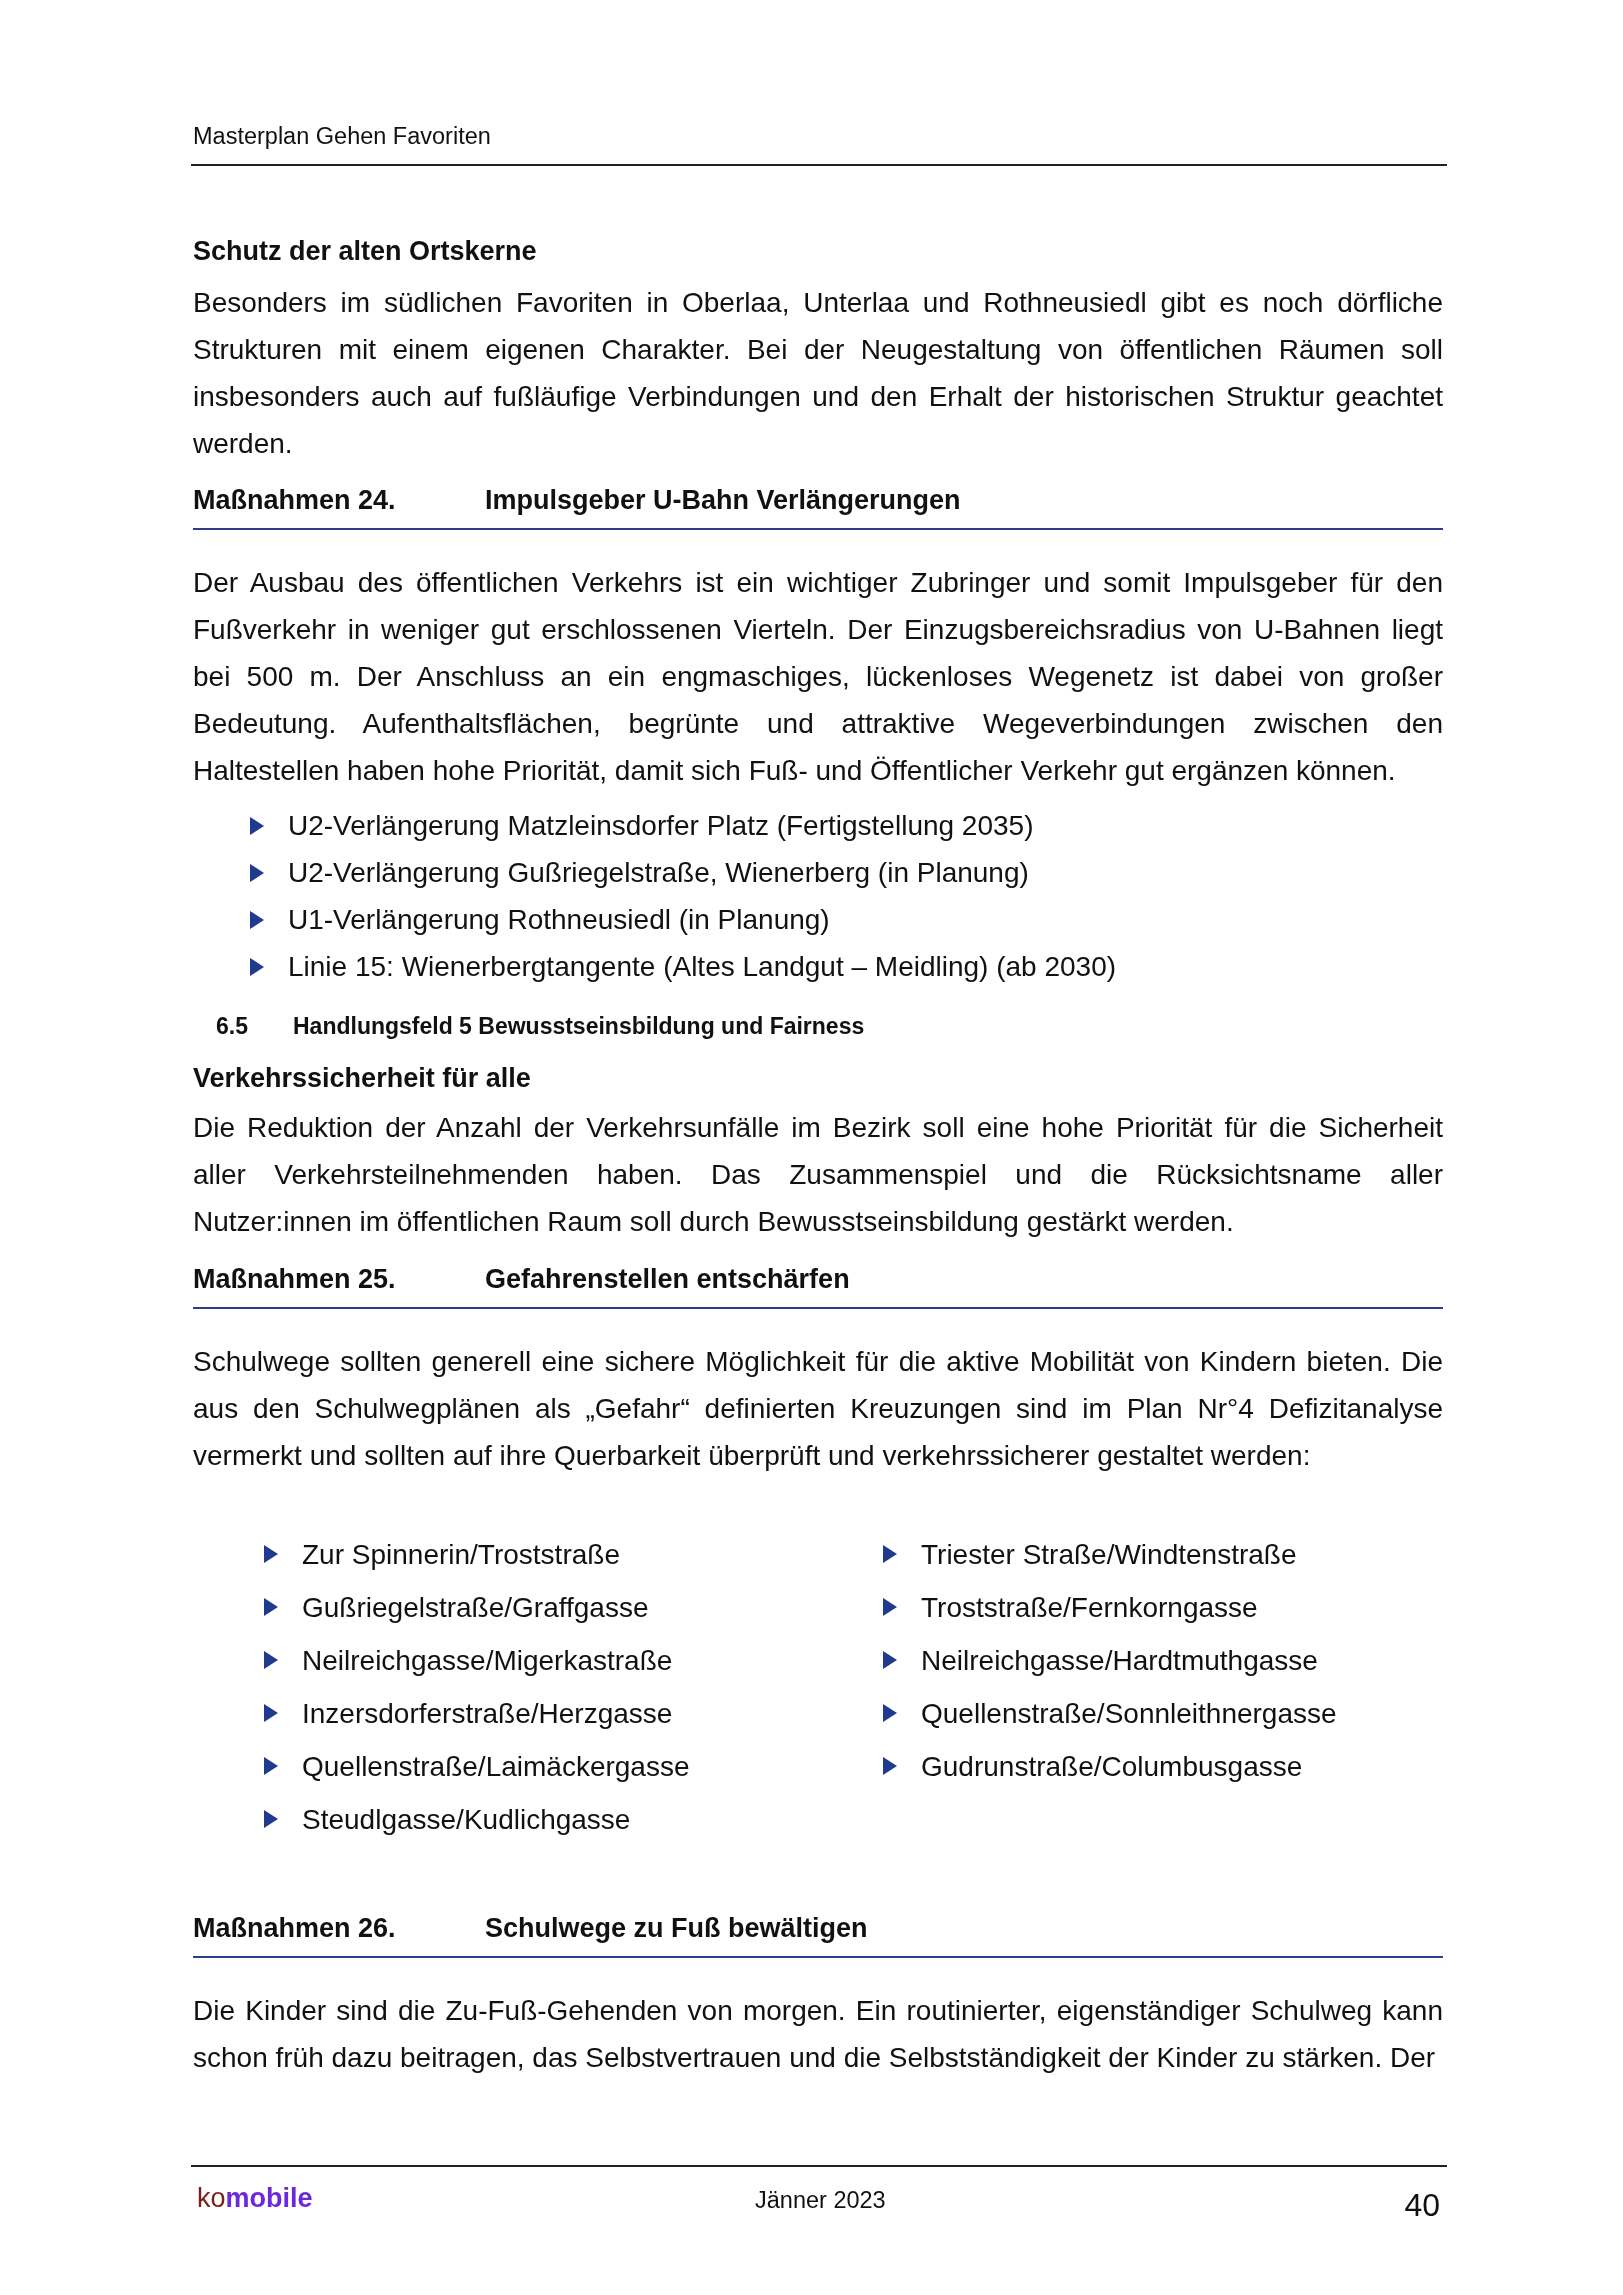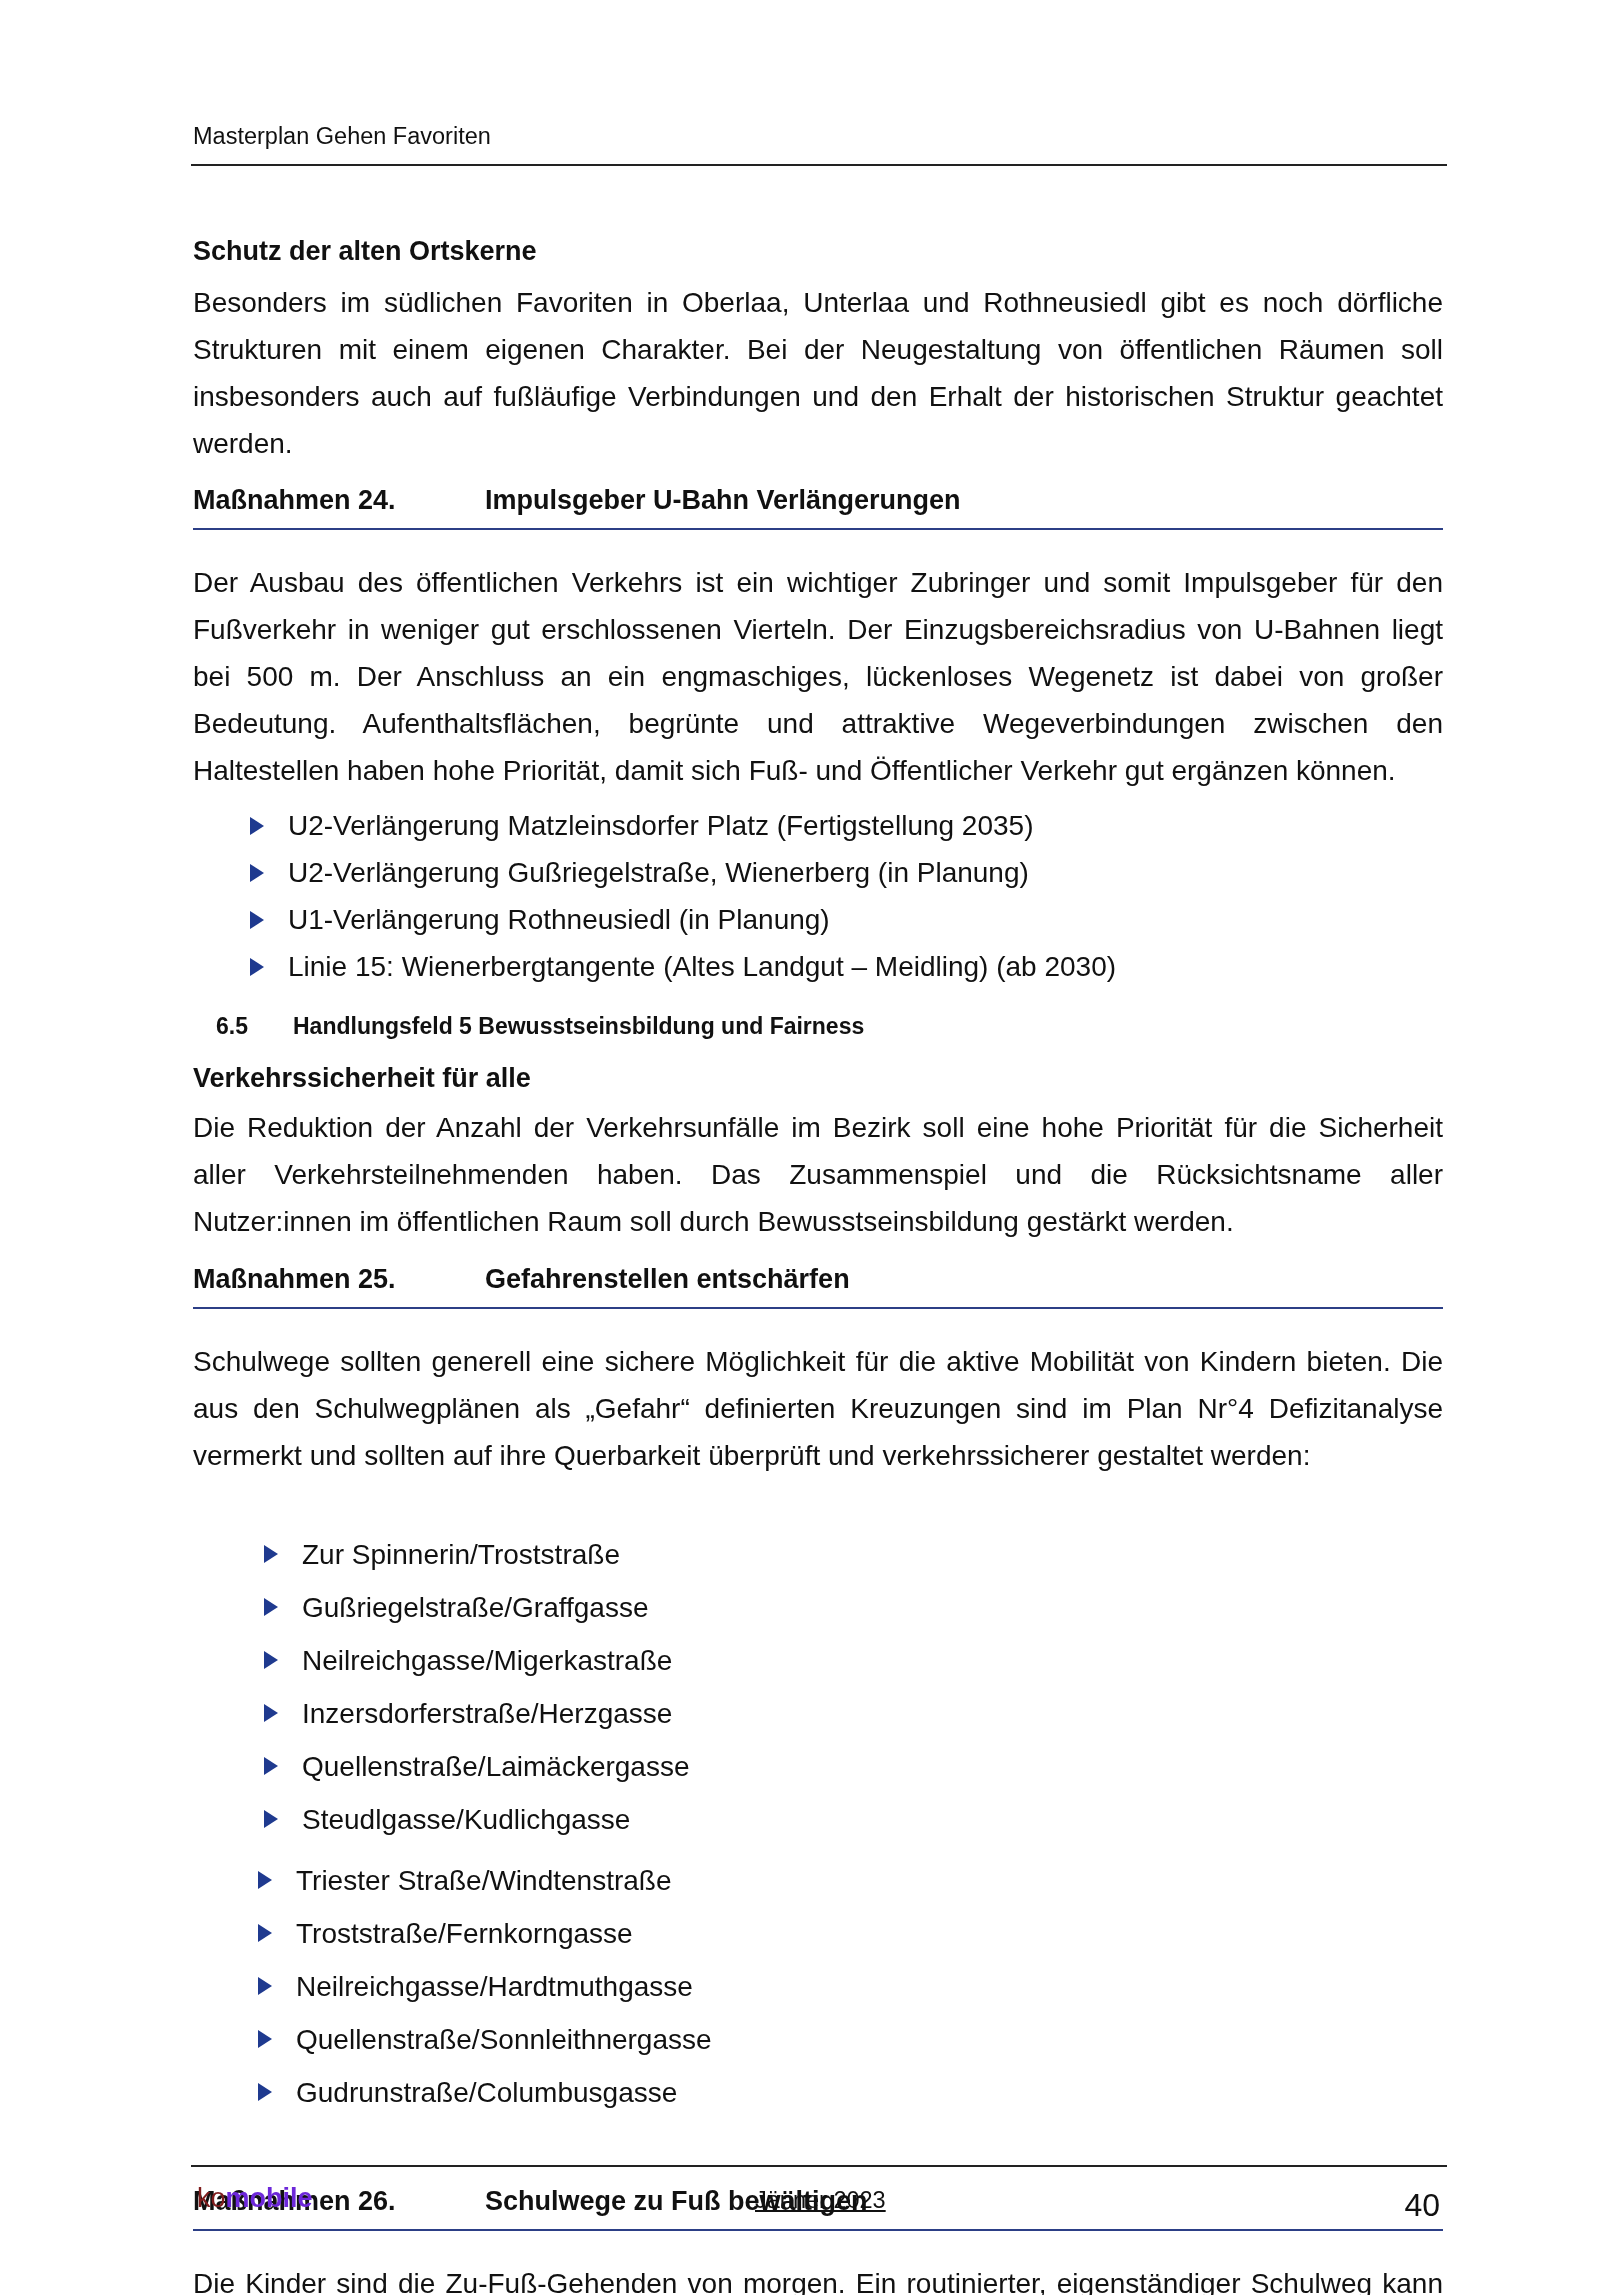--- a/index.html
+++ b/index.html
@@ -10,29 +10,29 @@
   .content { position:absolute; left:193px; top:231px; width:1250px; }
   .p { font-size:28px; line-height:47px; text-align:justify; margin:0; }
   .h-sub { font-size:27px; font-weight:bold; margin:0; line-height:41px; }
   .measure { display:flex; font-size:27px; font-weight:bold; padding-bottom:8px; border-bottom:2.4px solid #2c3f86; margin-top:14.6px; margin-bottom:29px; line-height:39px; }
   .measure .num { width:292px; }
   .list { list-style:none; margin:8px 0 0 0; padding:0; }
   .list li { display:flex; align-items:center; font-size:28px; line-height:47px; }
   .tri { width:0; height:0; border-top:9px solid transparent; border-bottom:9px solid transparent; border-left:14px solid #1f3a8f; margin-right:24px; flex:none; }
   .section { font-size:23px; font-weight:bold; margin:23px 0 18px 23px; display:flex; }
   .section .snum { width:77px; }
-  .cols { display:flex; margin-top:41px;flex-direction:column; }
+  .cols { display:flex; margin-top:41px; }
   .cols .col { width:662px; }
   .cols .list { margin-left:71px; }
   .cols .list li { line-height:53px; }
   .footer-rule { position:absolute; left:191px; top:2165px; width:1256px; height:1.6px; background:#222; }
   .footer-logo { position:absolute; left:197px; top:2183px; font-size:27px; }
   .footer-logo .ko { color:#7f1d1d; }
   .footer-logo .mobile { color:#6d28d9; font-weight:bold; }
-  .footer-date { position:absolute; left:755px; top:2187px; font-size:23.5px;text-decoration:underline; }
+  .footer-date { position:absolute; left:755px; top:2187px; font-size:23.5px; }
   .footer-page { position:absolute; right:183px; top:2187px; font-size:32px;margin-left:40px; }
 </style>
 </head>
 <body>
 
 <div class="page">
   <div class="header-title">Masterplan Gehen Favoriten</div>
   <div class="header-rule"></div>
 
   <div class="content">

